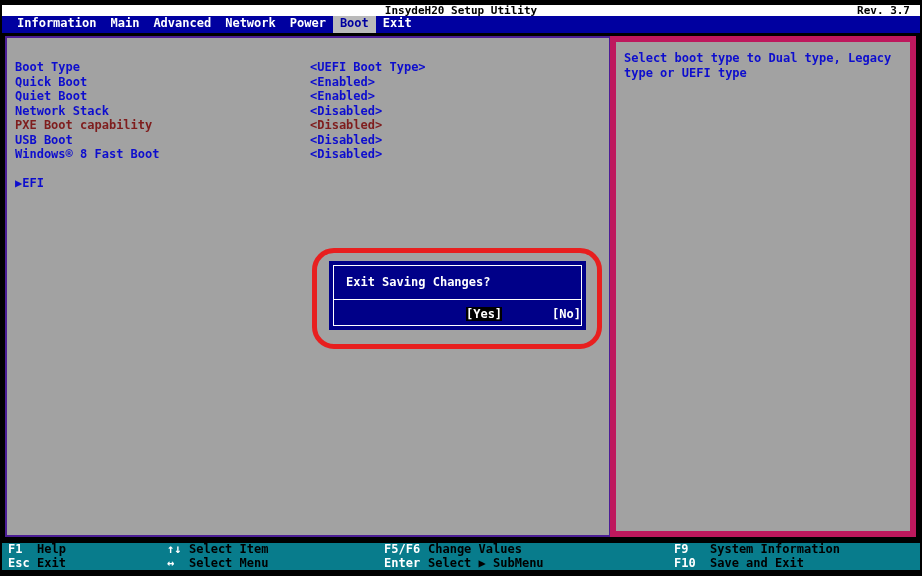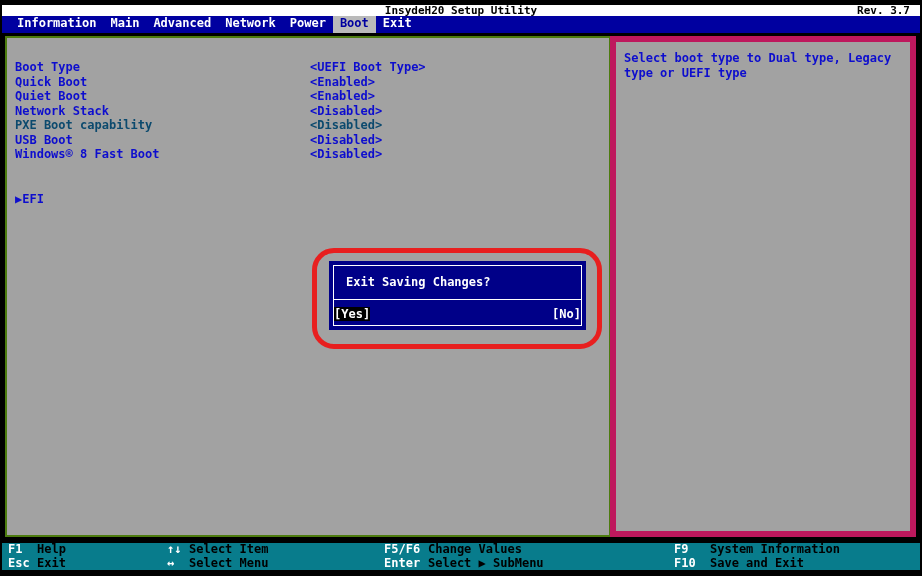--- a/index.html
+++ b/index.html
@@ -19,43 +19,43 @@
   .menubar {
     position:absolute; left:2px; right:2px; top:16px; height:17px;
     background:#0000A0; color:#fff; font-size:12px; line-height:15px;
     display:flex; padding-left:8px;
   }
   .menu-item { padding:0 7px; white-space:nowrap; cursor:default; }
   .menu-item.active { background:#BABABA; color:#0000A0; }
   
   .panel-left {
     position:absolute; left:5px; top:36px; width:606px; height:501px;
-    background:#A2A2A2; border:2px solid #4d7c0f;
+    background:#A2A2A2; border:2px solid #4c1d95;
   }
   .panel-right {
     position:absolute; left:610px; top:36px; width:306px; height:501px;
     background:#A2A2A2; border:6px solid #be185d;
   }
   .settings { padding:22px 0 0 8px; }
   .setting-row { position:relative; height:14.5px; font-size:12px; line-height:14px; color:#0D0DCE; }
   .setting-row .value { position:absolute; left:295px; top:0; }
-  .setting-row.grayed { color:#0c4a6e; }
-  .submenu-link { margin-top:30px; font-size:12px; color:#0D0DCE; height:14.5px; line-height:14px; }
+  .setting-row.grayed { color:#7f1d1d; }
+  .submenu-link { margin-top:14px; font-size:12px; color:#0D0DCE; height:14.5px; line-height:14px; }
   .help-text { padding:9px 8px 0 8px; color:#0D0DCE; font-size:12px; line-height:14.5px; }
   
   .dialog {
     position:absolute; left:329px; top:261px; width:257px; height:69px;
     background:#000088; padding:4px;
   }
   .dialog-inner { height:100%; border:1px solid #fff; position:relative; }
   .dialog-title { color:#fff; font-size:12px; padding:9px 0 0 12px; white-space:nowrap; }
   .dialog-sep { position:absolute; left:0; right:0; top:33px; border-top:1px solid #fff; }
   .dialog-buttons {
     position:absolute; left:0; right:0; top:41px;
-    display:flex; justify-content:space-between; gap:50px;
+    display:flex; justify-content:flex-end; gap:50px;
     color:#fff; font-size:12px;
   }
   .dialog-buttons .btn { cursor:default; white-space:nowrap; }
   .btn-yes { background:#000; }
   
   .annotation {
     position:absolute; left:312px; top:248px; width:290px; height:101px;
     border:5px solid #E81F1F; border-radius:22px; pointer-events:none;
   }
   

